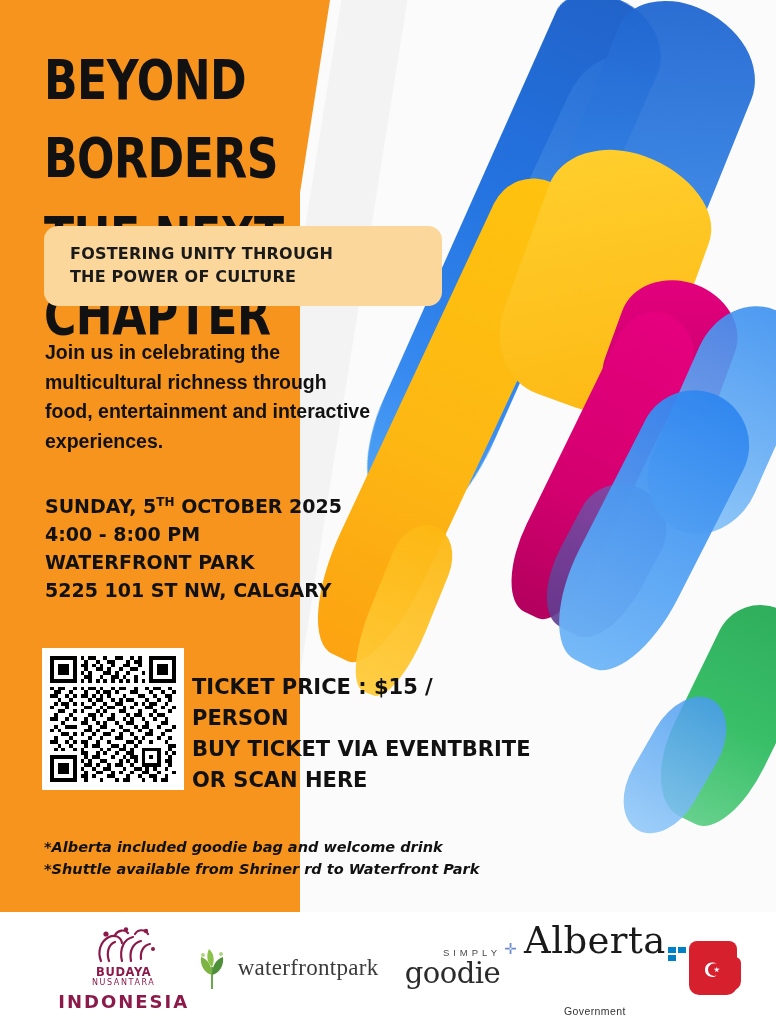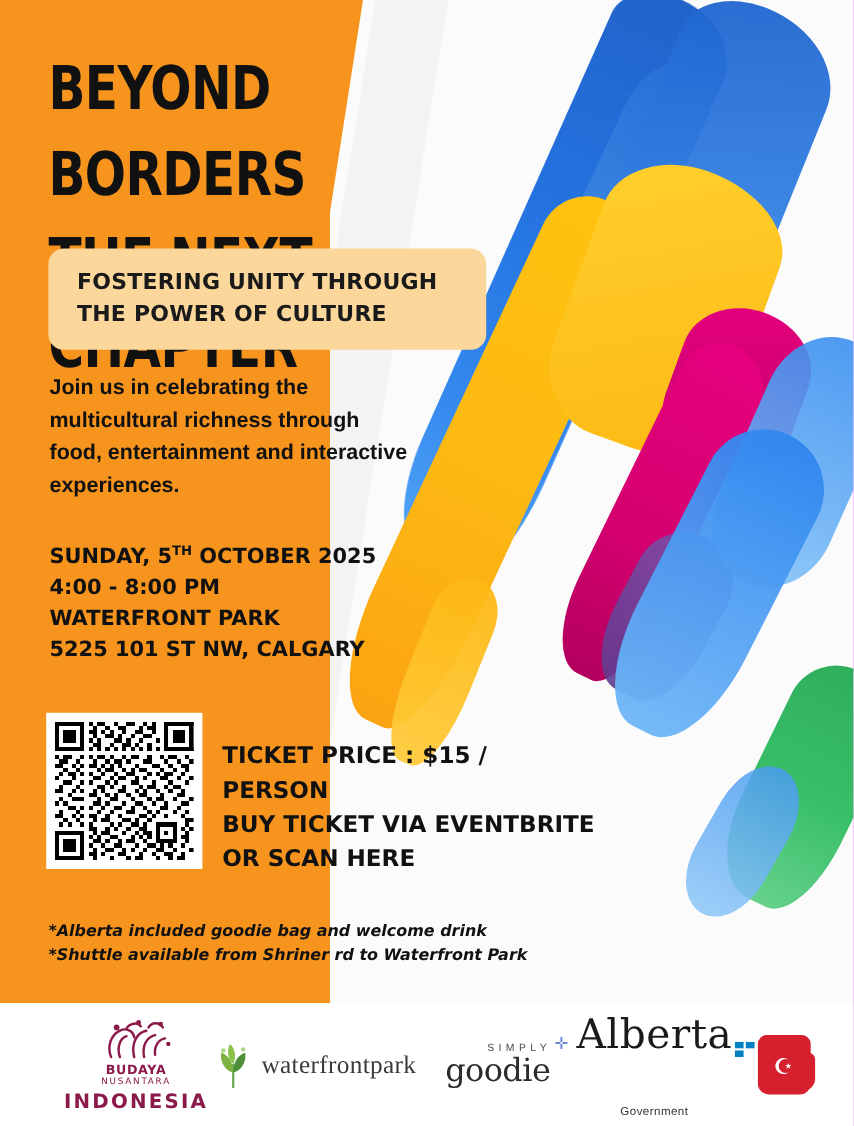--- a/index.html
+++ b/index.html
@@ -5,21 +5,21 @@
   * { box-sizing: border-box; margin: 0; padding: 0; }
   html, body {
     width: 776px; height: 1024px;
     font-family: "Liberation Sans", sans-serif;
     background: #ffffff;
     overflow: hidden;
   }
   #poster {
     position: relative;
     width: 776px; height: 1024px;
-    background: #d946ef;
+    background: #f9a8d4;
     overflow: hidden;
   }
 
   
   .bg-white {
     position: absolute; inset: 0;
     background: #fbfbfb;
   }
   
   .orange-panel {
@@ -167,21 +167,21 @@
     left: 44px; top: 226px;
     width: 398px;
     background: #FBD79B;
     border-radius: 14px;
     padding: 16px 22px 18px 26px;
   }
   .subtitle-box .st {
     color: #1a1a1a;
     font-family: "DejaVu Sans", sans-serif;
     font-weight: 700;
-    font-size: 20px;
+    font-size: 16px;
     line-height: 1.45;
     letter-spacing: .2px;
     text-transform: uppercase;
   }
 
   .blurb {
     position: absolute;
     left: 45px; top: 338px;
     width: 330px;
     color: #111111;
@@ -209,21 +209,21 @@
     position: absolute;
     left: 42px; top: 648px;
     width: 142px; height: 142px;
     background: #ffffff;
     padding: 8px;
   }
   .qr svg { display: block; width: 126px; height: 126px; }
 
   .ticket {
     position: absolute;
-    left: 202px; top: 672px;
+    left: 192px; top: 672px;
     width: 340px;
     color: #111111;
     font-family: "DejaVu Sans", sans-serif;
     font-weight: 700;
     font-size: 21px;
     line-height: 1.48;
     text-transform: uppercase;
   }
 
   .notes {

